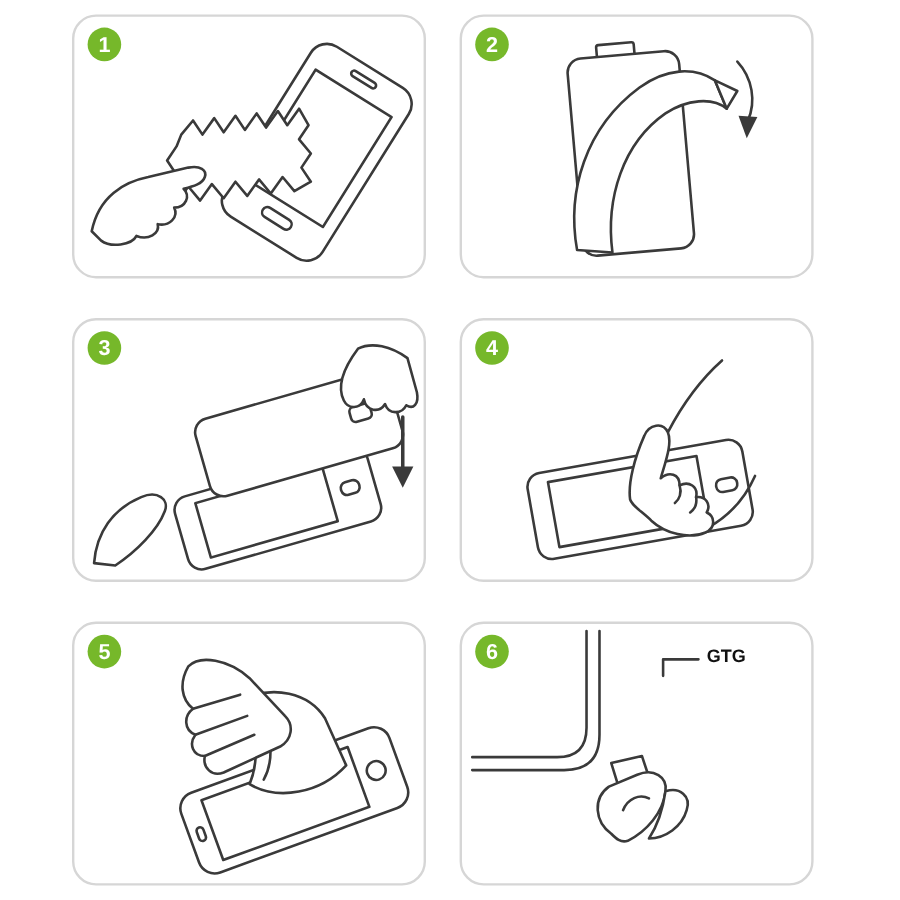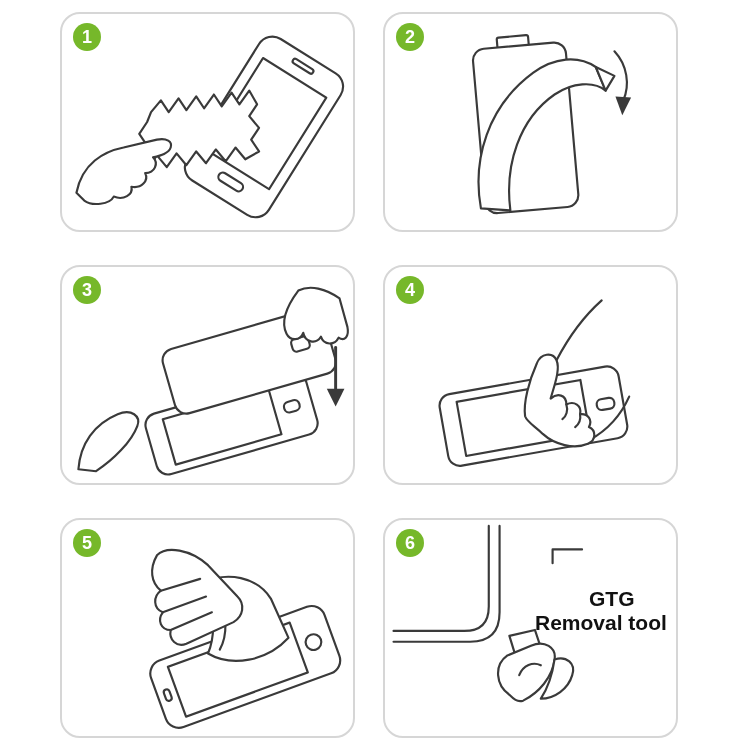--- a/index.html
+++ b/index.html
@@ -46,25 +46,24 @@
     position: absolute;
     left: 0; top: 0;
     width: 100%; height: 100%;
     z-index: 1;
     color: var(--line-color, #3a3a3a);
   }
   .tool-label {
     position: absolute;
     z-index: 2;
     font-weight: bold;
-    font-size: 21px;
+    font-size: 15px;
     line-height: 1.0;
     color: var(--label-color, #111);
     white-space: nowrap;
-    margin-top: 48px;
   }
   .tool-label.line1 { left: 204px; top: 20px; }
   .tool-label.line2 { left: 150px; top: 44px; }
 </style>
 </head>
 <body>
 
 <div id="page">
 
   <div class="panel p1">
@@ -154,21 +153,20 @@
         <path d="M100 72 L140 60"></path>
         <path d="M102 94 L146 78"></path>
         <path d="M110 112 L152 94"></path>
       </g>
     </svg>
   </div>
 
   <div class="panel p6">
     <div class="badge">6</div>
     <div class="tool-label line1">GTG</div>
-    <div class="tool-label line2">Removal tool</div>
     <svg class="art" viewBox="0 0 295 220">
       <g fill="none" stroke="currentColor" stroke-width="2.2" stroke-linecap="round" stroke-linejoin="round">
         <path d="M116 6 L116 94 Q116 124 86 124 L8 124"></path>
         <path d="M105 6 L105 88 Q105 113 80 113 L8 113"></path>
         <polyline points="200 30 170 30 170 44"></polyline>
         <polygon fill="#fff" points="126 118 152 112 160 136 134 144"></polygon>
         <path fill="#fff" d="M126 178 C112 168 110 148 124 138 L148 128 C162 122 174 130 172 142 C170 160 156 176 140 184 C134 186 130 182 126 178 Z"></path>
         <path fill="#fff" d="M172 142 C184 138 194 146 190 158 C186 172 172 182 158 182 C166 170 170 156 172 142 Z"></path>
         <path d="M136 158 C140 148 150 144 158 148"></path>
       </g>

